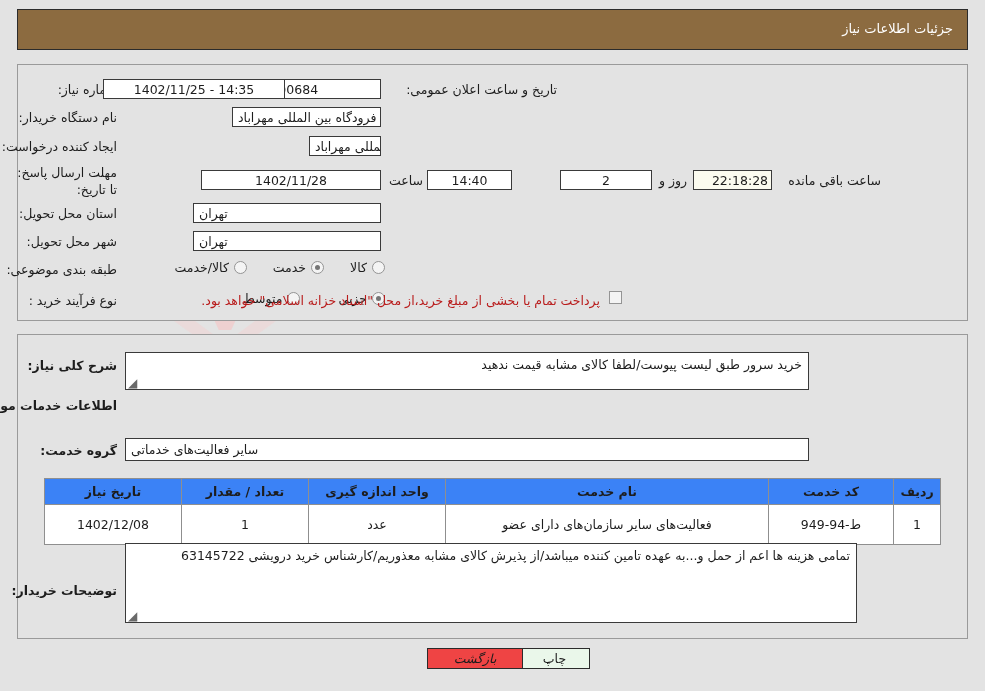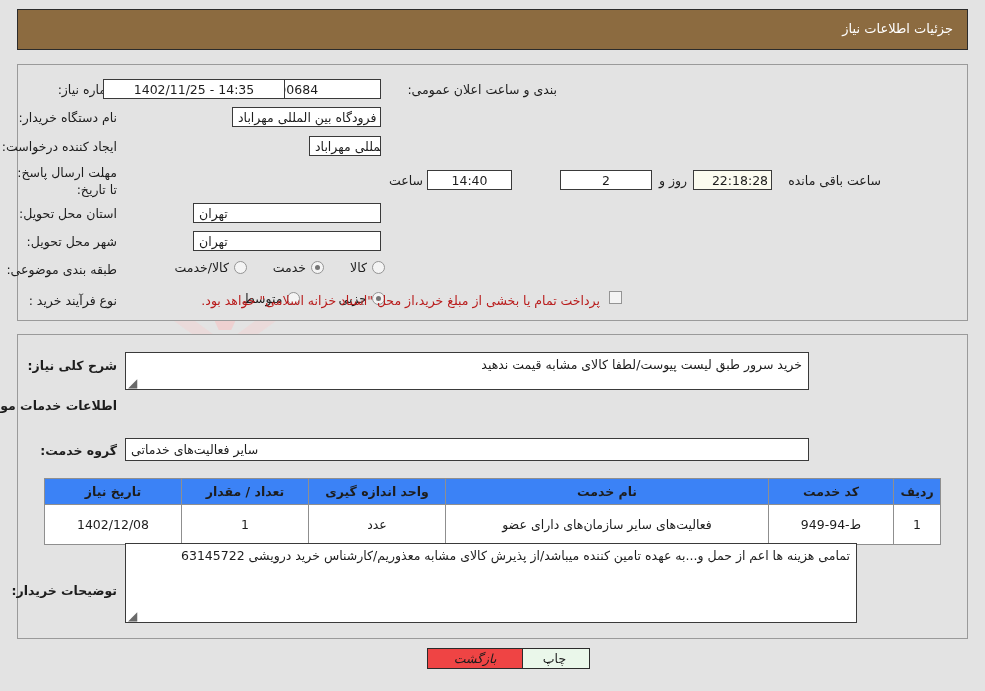--- a/index.html
+++ b/index.html
@@ -284,30 +284,31 @@
   </div>
 
   <div class="title-bar">
     <div class="title-text">جزئیات اطلاعات نیاز</div>
   </div>
 
   <div class="panel" id="panel-top"></div>
 
   <div class="lbl" style="right:868px; top:82px;">شماره نیاز:</div>
   <div class="fld center" style="right:604px; top:79px; width:253px;">1102001493000684</div>
-  <div class="lbl" style="right:428px; top:82px;">بندی و ساعت اعلان عمومی:</div>
+  <div class="lbl" style="right:428px; top:82px;">تاریخ و ساعت اعلان عمومی:</div>
   <div class="fld center" style="right:700px; top:79px; width:182px; left:103px;">14:35 - 1402/11/25</div>
 
   <div class="lbl" style="right:868px; top:110px;">نام دستگاه خریدار:</div>
   <div class="fld right" style="right:604px; top:107px; left:232px;">اداره کل فرودگاه بین المللی مهراباد</div>
 
   <div class="lbl" style="right:868px; top:139px;">ایجاد کننده درخواست:</div>
   <div class="fld right" style="right:604px; top:136px; left:309px;">جواد نجمی سرپرست اداره تدارکات  اداره کل فرودگاه بین المللی مهراباد</div>
 
   <div class="lbl" style="right:868px; top:165px; white-space:normal; width:100px; text-align:right; line-height:1.35;">مهلت ارسال پاسخ: تا تاریخ:</div>
+  <div class="fld center" style="right:604px; top:170px; width:180px;">1402/11/28</div>
   <div class="lbl" style="right:562px; top:173px;">ساعت</div>
   <div class="fld center" style="right:473px; top:170px; width:85px;">14:40</div>
   <div class="fld center" style="right:333px; top:170px; width:92px;">2</div>
   <div class="lbl" style="right:298px; top:173px;">روز و</div>
   <div class="fld center cream" style="right:213px; top:170px; width:79px;">22:18:28</div>
   <div class="lbl" style="right:104px; top:173px;">ساعت باقی مانده</div>
 
   <div class="lbl" style="right:868px; top:206px;">استان محل تحویل:</div>
   <div class="fld right" style="right:604px; top:203px; width:188px;">تهران</div>
 

